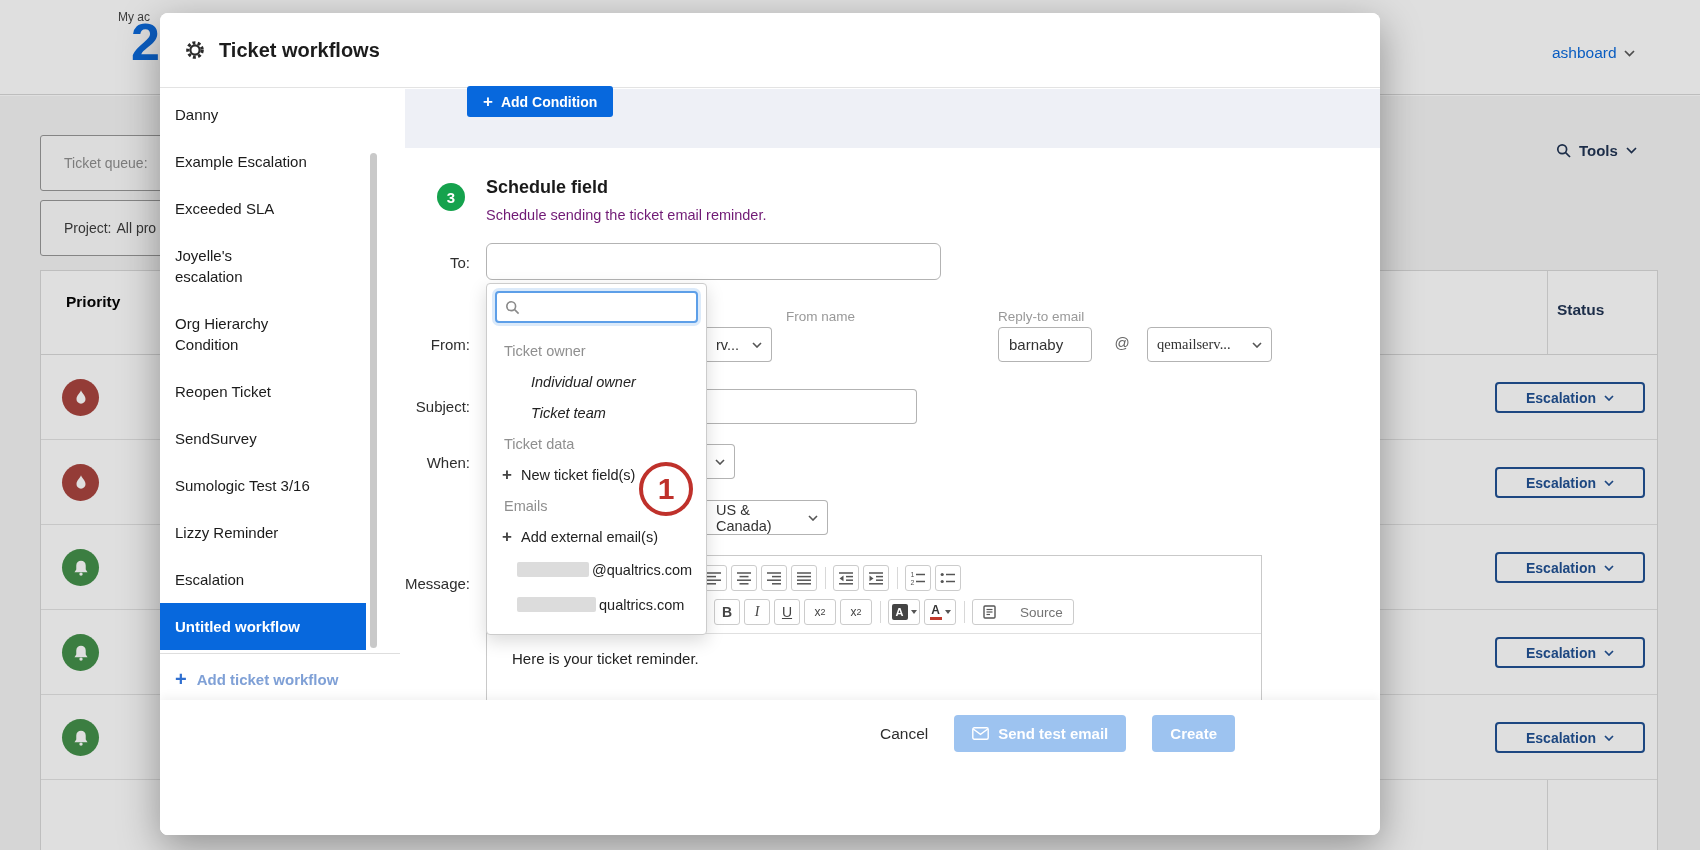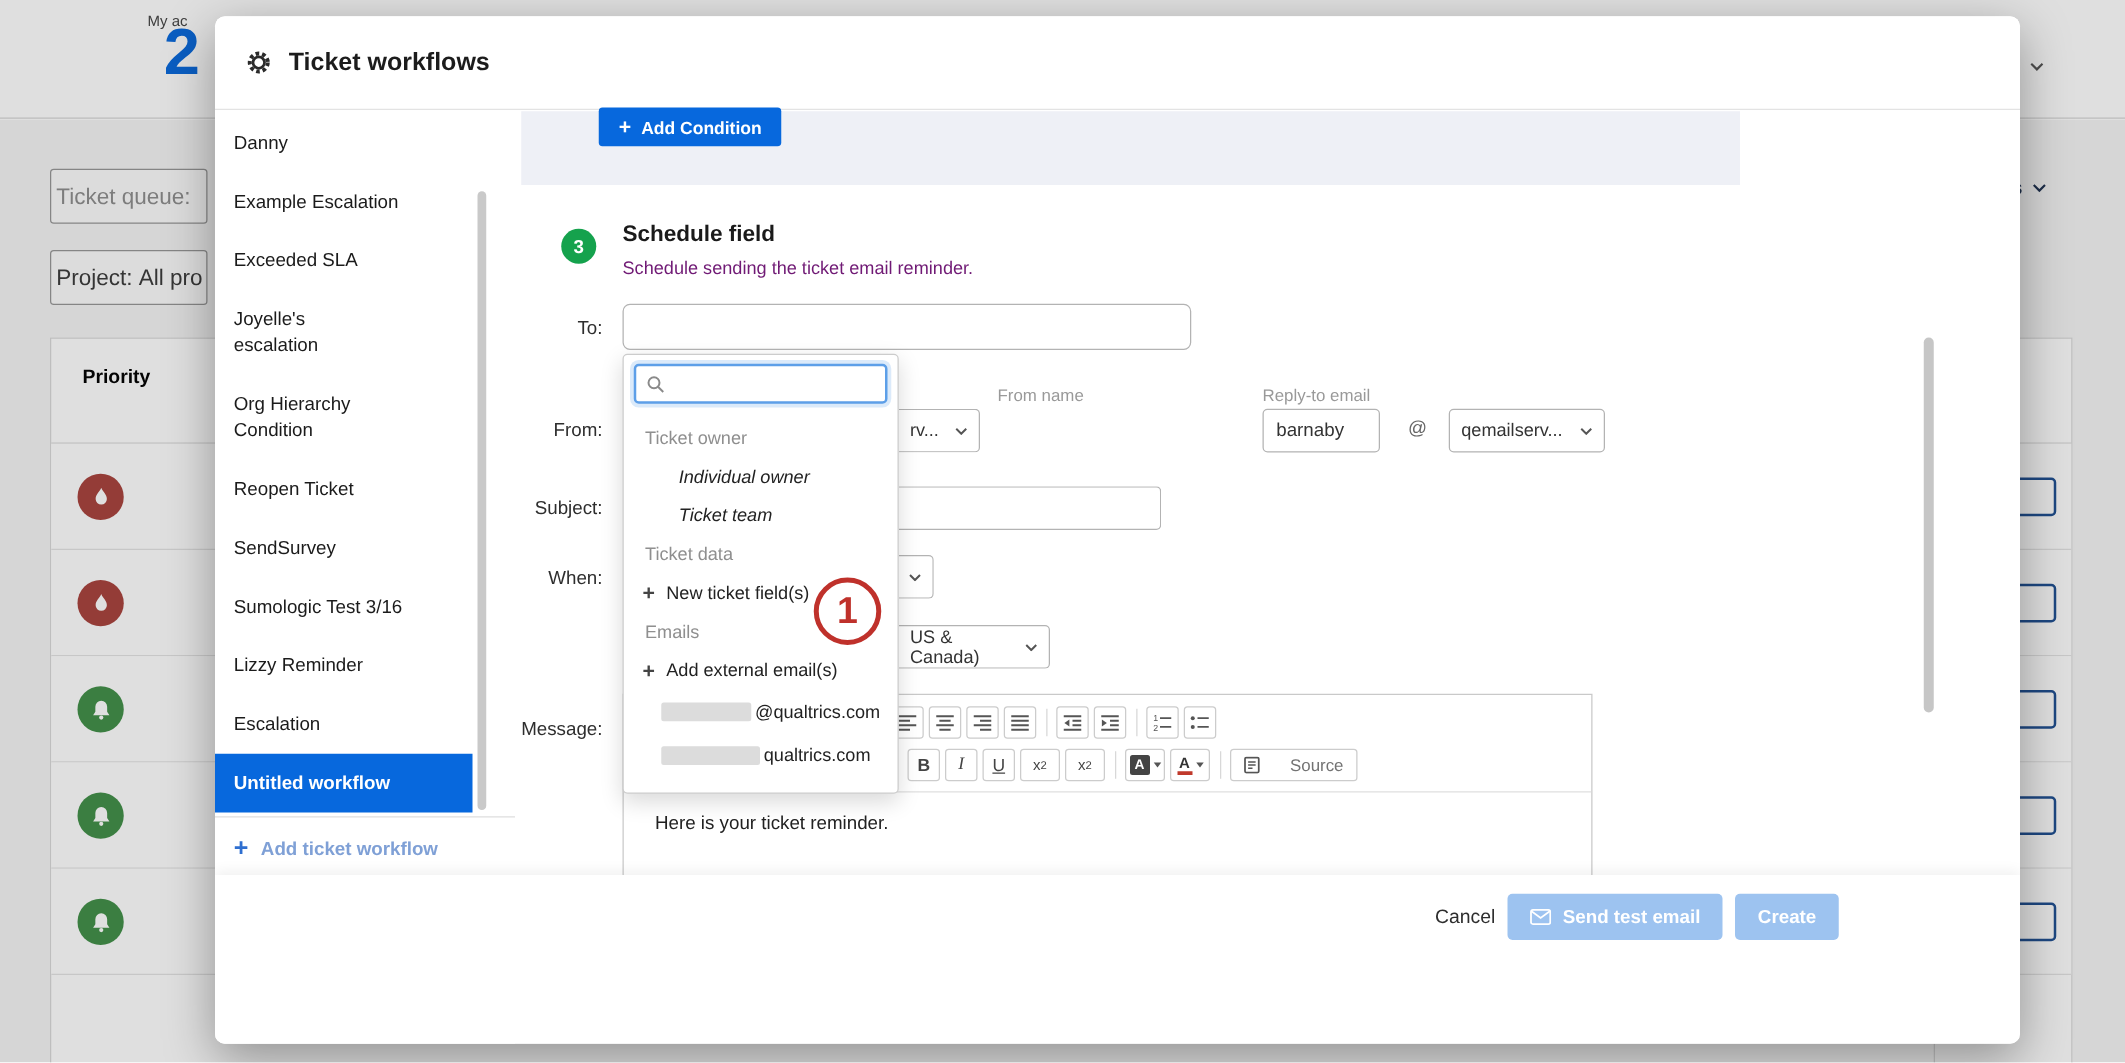--- a/index.html
+++ b/index.html
@@ -9,42 +9,42 @@
   }
   svg { display:block; }
 
   
   .page { position:absolute; inset:0; }
   .page-header { position:absolute; left:0; top:0; width:1700px; height:95px; background:#fff; border-bottom:1px solid #d8d8d8; }
   .acct { position:absolute; left:118px; top:10px; font-size:12px; color:#444; }
   .big-num { position:absolute; left:131px; top:14px; font-size:52px; font-weight:bold; color:#0768dd; line-height:1.1; }
   .dash-link { position:absolute; left:1552px; top:44px; display:flex; align-items:center; gap:7px; color:#0768dd; font-size:15.5px; cursor:pointer; }
   .page-body { position:absolute; left:0; top:96px; width:1700px; height:754px; background:#f5f5f5; }
-  .filter { position:absolute; left:40px; width:126px; height:44px; border:1px solid #979797; border-radius:3px; background:#fcfcfc;
-            display:flex; align-items:center; padding:0 4px; font-size:18px; overflow:hidden; white-space:nowrap; }
+  .filter { position:absolute; left:40px; width:126px; height:56px; border:1px solid #979797; border-radius:3px; background:#fcfcfc;
+            display:flex; align-items:center; padding:0 23px; font-size:14px; overflow:hidden; white-space:nowrap; }
   .filter1 { top:39px; color:#8d8d8d; }
   .filter2 { top:104px; color:#3a3a3a; gap:5px; }
   .tools { position:absolute; left:1556px; top:46px; display:flex; align-items:center; gap:8px; color:#1d3050; font-size:15px; font-weight:600; cursor:pointer; }
   .table { position:absolute; left:40px; top:174px; width:1618px; height:640px; background:#fff; border:1px solid #d9d9d9; }
   .col-div { position:absolute; left:1506px; top:0; bottom:0; width:1px; background:#dcdcdc; }
   .thead { position:relative; height:84px; border-bottom:1px solid #d9d9d9; }
   .th-priority { position:absolute; left:25px; top:22px; font-size:15.5px; font-weight:700; color:#000000; }
   .th-status { position:absolute; left:1516px; top:30px; font-size:15.5px; font-weight:700; color:#1d3050; }
   .trow { position:relative; height:85px; border-bottom:1px solid #e4e4e4; background:#fff; }
   .picon { position:absolute; left:21px; top:24px; width:37px; height:37px; border-radius:50%; display:flex; align-items:center; justify-content:center; }
   .picon.flame { background:#a8423c; }
   .picon.bell { background:#418f47; }
   .esc-btn { position:absolute; left:1454px; top:27px; width:150px; height:31px; border:2px solid #1e4f92; border-radius:4px; background:#fff;
              color:#1e4f92; font-size:14px; font-weight:600; display:flex; align-items:center; justify-content:center; gap:8px; font-family:inherit; cursor:pointer; }
 
   .overlay { position:absolute; inset:0; background:rgba(30,30,30,0.14); z-index:10; }
 
   
-  .modal { position:absolute; left:160px; top:13px; width:1444px; height:822px; background:#fff; border-radius:8px;
-           box-shadow:0 12px 40px rgba(0,0,0,0.35); z-index:20; overflow:hidden;margin-left:12px; }
+  .modal { position:absolute; left:160px; top:13px; width:1220px; height:822px; background:#fff; border-radius:8px;
+           box-shadow:0 12px 40px rgba(0,0,0,0.35); z-index:20; overflow:hidden; }
   .m-header { position:absolute; left:0; top:0; width:100%; height:75px; border-bottom:1px solid #e3e3e3;
               display:flex; align-items:center; gap:13px; padding-left:24px; background:#fff; z-index:5; }
   .m-title { font-size:20px; font-weight:700; color:#1c1c1c; }
 
   .sidebar { position:absolute; left:0; top:76px; width:240px; bottom:0; background:#fff; }
   .side-list { padding-top:2px; }
   .side-item { width:206px; padding:13px 10px 13px 15px; font-size:15px; color:#1b1b1b; line-height:21px; cursor:pointer; white-space:pre-line; }
   .side-item.sel { background:#0768dd; color:#fff; font-weight:600; }
   .side-divider { width:240px; height:1px; background:#dedede; margin-top:3px; }
   .side-add { display:flex; align-items:center; gap:10px; padding:15px 0 0 15px; cursor:pointer; }
@@ -66,21 +66,21 @@
   .small-label { position:absolute; font-size:13.5px; color:#999; }
 
   .to-input { position:absolute; left:326px; top:230px; width:455px; height:37px; border:1px solid #b3b3b3; border-radius:6px; background:#fff;
               font-family:inherit; font-size:15px; padding:0 10px; }
   .txt-input { position:absolute; height:35px; border:1px solid #b3b3b3; border-radius:4px; padding:0 10px; font-size:15px; color:#333;
                font-family:inherit; background:#fff; }
   .frag { position:absolute; border:1px solid #b3b3b3; border-left:none; border-radius:0 4px 4px 0; background:#fff;
           display:flex; align-items:center; justify-content:space-between; padding:0 9px; font-size:14.5px; color:#333; cursor:pointer; }
   .select-box { position:absolute; border:1px solid #b3b3b3; border-radius:4px; background:#fff; display:flex; align-items:center;
                 justify-content:space-between; padding:0 9px; font-size:14.5px; color:#333; cursor:pointer; }
-  .select-box .val { overflow:hidden; white-space:nowrap; max-width:88px; }
+  .select-box .val { overflow:hidden; white-space:nowrap; max-width:88px;font-family:Liberation Serif, serif; }
   .at-sep { position:absolute; left:948px; top:321px; width:28px; text-align:center; font-size:15px; color:#666; }
   .chev { color:#555; flex:0 0 auto; }
 
   
   .editor { position:absolute; left:326px; top:542px; width:776px; height:152px; border:1px solid #c9c9c9; background:#fff; }
   .tb-row { display:flex; align-items:center; height:28px; }
   .tb-row1 { margin:8px 0 0 214px; }
   .tb-row2 { margin:6px 0 0 227px; }
   .tb-btn { width:26px; height:26px; border:1px solid #ccc; border-radius:3px; background:#fff; display:flex; align-items:center;
             justify-content:center; margin-right:4px; color:#444; font-family:inherit; cursor:pointer; padding:0; }
@@ -115,21 +115,21 @@
   .dd-plus .plus { font-size:17px; font-weight:700; color:#444; width:14px; text-align:center; }
   .dd-red { height:35px; padding-left:30px; gap:3px; cursor:pointer; }
   .redact { height:15px; background:#dcdcdc; border-radius:2px; }
 
   .annot { position:absolute; left:479px; top:449px; width:54px; height:54px; border:4.5px solid #bf312b; border-radius:50%; z-index:40;
            display:flex; align-items:center; justify-content:center; color:#bf312b; font-size:30px; font-weight:700; background:transparent; }
 
   .content-scroll { position:absolute; left:1367px; top:257px; width:8px; height:300px; background:#c6c6c6; border-radius:4px; z-index:25; }
 
   .m-footer { position:absolute; left:0; bottom:0; width:100%; height:135px; background:#fff; box-shadow:0 -3px 10px rgba(0,0,0,0.06); z-index:22; }
-  .f-row { position:absolute; right:145px; top:15px; display:flex; align-items:center; gap:10px;justify-content:center; }
+  .f-row { position:absolute; right:145px; top:15px; display:flex; align-items:center; gap:26px;justify-content:center; }
   .btn-cancel { font-size:15.5px; color:#2e2e2e; background:none; border:none; font-family:inherit; cursor:pointer; }
   .btn-primary { height:37px; padding:0 18px; background:#9dc3f0; color:#fff; border:none; border-radius:4px; font-size:15px; font-weight:600;
                  display:flex; align-items:center; gap:9px; font-family:inherit; cursor:pointer; }
 </style>
 </head>
 <body>
 
 <div class="page">
   <div class="page-header">
     <div class="acct">My ac</div>

